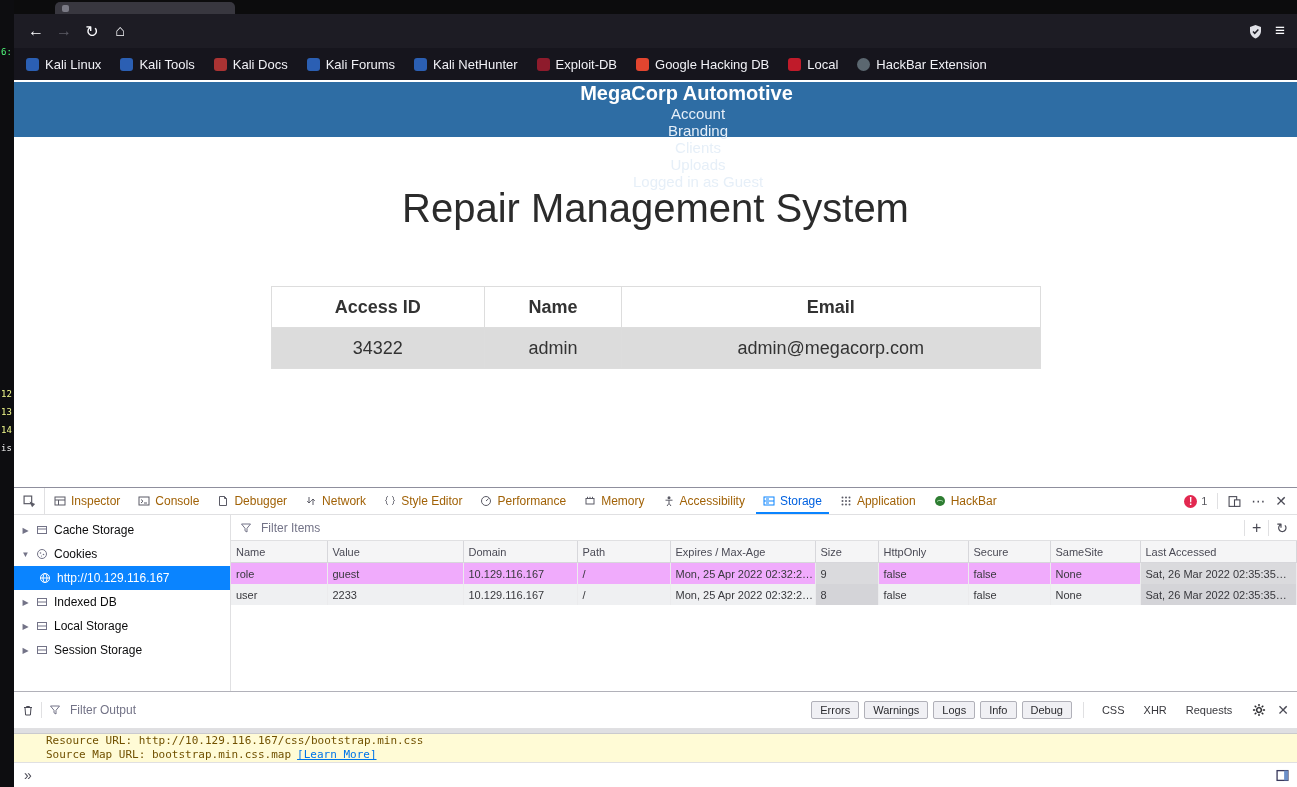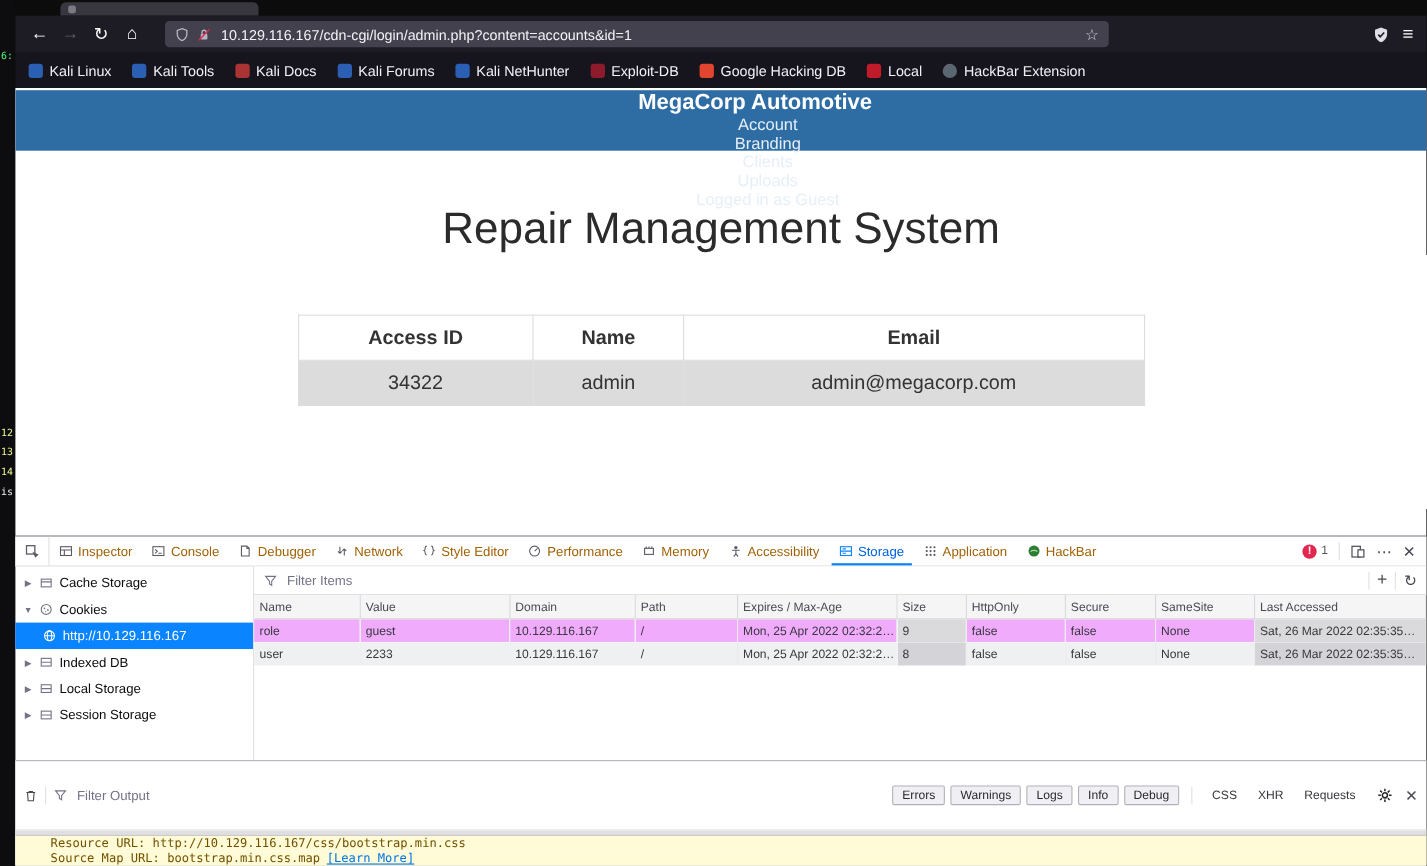--- a/index.html
+++ b/index.html
@@ -75,21 +75,21 @@
 
   .storage-table{flex:1;overflow:hidden;}
   .stg{width:100%;border-collapse:collapse;table-layout:fixed;font-size:11px;}
   .stg th{height:21px;background:#f5f5f6;color:#4a4a55;font-weight:normal;text-align:left;padding:0 5px;border-right:1px solid #d7d7db;border-bottom:1px solid #d7d7db;overflow:hidden;white-space:nowrap;}
   .stg td{height:21px;color:#38383d;text-align:left;padding:0 5px;border-right:1px solid #ebebed;overflow:hidden;white-space:nowrap;}
   .stg tr.rowA td{background:#f0abfc;}
   .stg tr.rowB td{background:#eff0f2;}
   .stg tr.rowA td.shade{background:#dadadd;}
   .stg tr.rowB td.shade{background:#d4d4d8;}
 
-  .console-filter{height:28px;border-top:1px solid #b1b1b9;border-bottom:1px solid #e0e0e2;display:flex;align-items:center;padding:17px 8px;gap:7px;background:#fff;flex:0 0 auto;}
+  .console-filter{height:28px;border-top:1px solid #b1b1b9;border-bottom:1px solid #e0e0e2;display:flex;align-items:center;padding:4px 8px;gap:7px;background:#fff;flex:0 0 auto;}
   .console-filter input{width:240px;border:0;outline:0;background:transparent;font-size:12px;font-family:"Liberation Sans",sans-serif;}
   .cf-right{margin-left:auto;display:flex;align-items:center;gap:5px;}
   .chip{border:1px solid #b1b1b9;background:#f0f0f4;border-radius:2px;padding:2px 8px;font-size:11px;color:#2a2a2e;}
   .flatbtn{font-size:11px;color:#38383d;padding:2px 7px;}
 
   .console-msgs{flex:0 0 auto;font-family:"DejaVu Sans Mono",monospace;font-size:11px;line-height:14px;background:#fff;}
   .clip-row{height:4px;background:#dfdfe2;border-bottom:1px solid #cacace;}
   .msg-row{background:var(--warning-bg,#fffbd6);color:var(--warning-text,#715100);padding-left:32px;height:14px;white-space:nowrap;overflow:hidden;}
   .msg-row a{color:var(--link-blue,#0074e8);text-decoration:underline;margin-left:6px;}
 
@@ -118,36 +118,20 @@
       <div class="fx-tab">
           <span class="fav"></span>
         </div>
     </div>
 
     <div class="toolbar">
       <div class="nav-btn">←</div>
       <div class="nav-btn disabled">→</div>
       <div class="nav-btn">↻</div>
       <div class="nav-btn">⌂</div>
-      <div class="urlbar">
-        <span>
-          <svg width="13" height="13" viewBox="0 0 12 12">
-              <path d="M6 1l4 1.5v3c0 2.6-1.7 4.6-4 5.5-2.3-.9-4-2.9-4-5.5v-3z" fill="none" stroke="#b6b6c0" stroke-width="1.1"></path>
-            </svg>
-        </span>
-        <span>
-          <svg width="13" height="13" viewBox="0 0 12 12">
-              <path d="M4.3 5.4V4a1.7 1.7 0 0 1 3.4 0v1.4" fill="none" stroke="#b6b6c0" stroke-width="1.1"></path>
-              <rect x="3.2" y="5.4" width="5.6" height="4.6" rx="0.8" fill="#b6b6c0"></rect>
-              <line x1="1.6" y1="10.6" x2="10.4" y2="1.6" stroke="#e22850" stroke-width="1.2"></line>
-            </svg>
-        </span>
-        <input type="text" spellcheck="false" value="10.129.116.167/cdn-cgi/login/admin.php?content=accounts&amp;id=1" style="">
-        <span class="url-star">☆</span>
-      </div>
       <div class="tb-right">
         <span>
           <svg width="15" height="15" viewBox="0 0 12 12">
               <path d="M6 .8l4.4 1.6v3.1c0 2.8-1.9 5-4.4 6-2.5-1-4.4-3.2-4.4-6V2.4z" fill="#dfe0e6"></path>
               <path d="M4 6l1.4 1.5L8.3 4.4" fill="none" stroke="#1d1c24" stroke-width="1.2"></path>
             </svg>
         </span>
         <span class="hamburger">≡</span>
       </div>
     </div>

